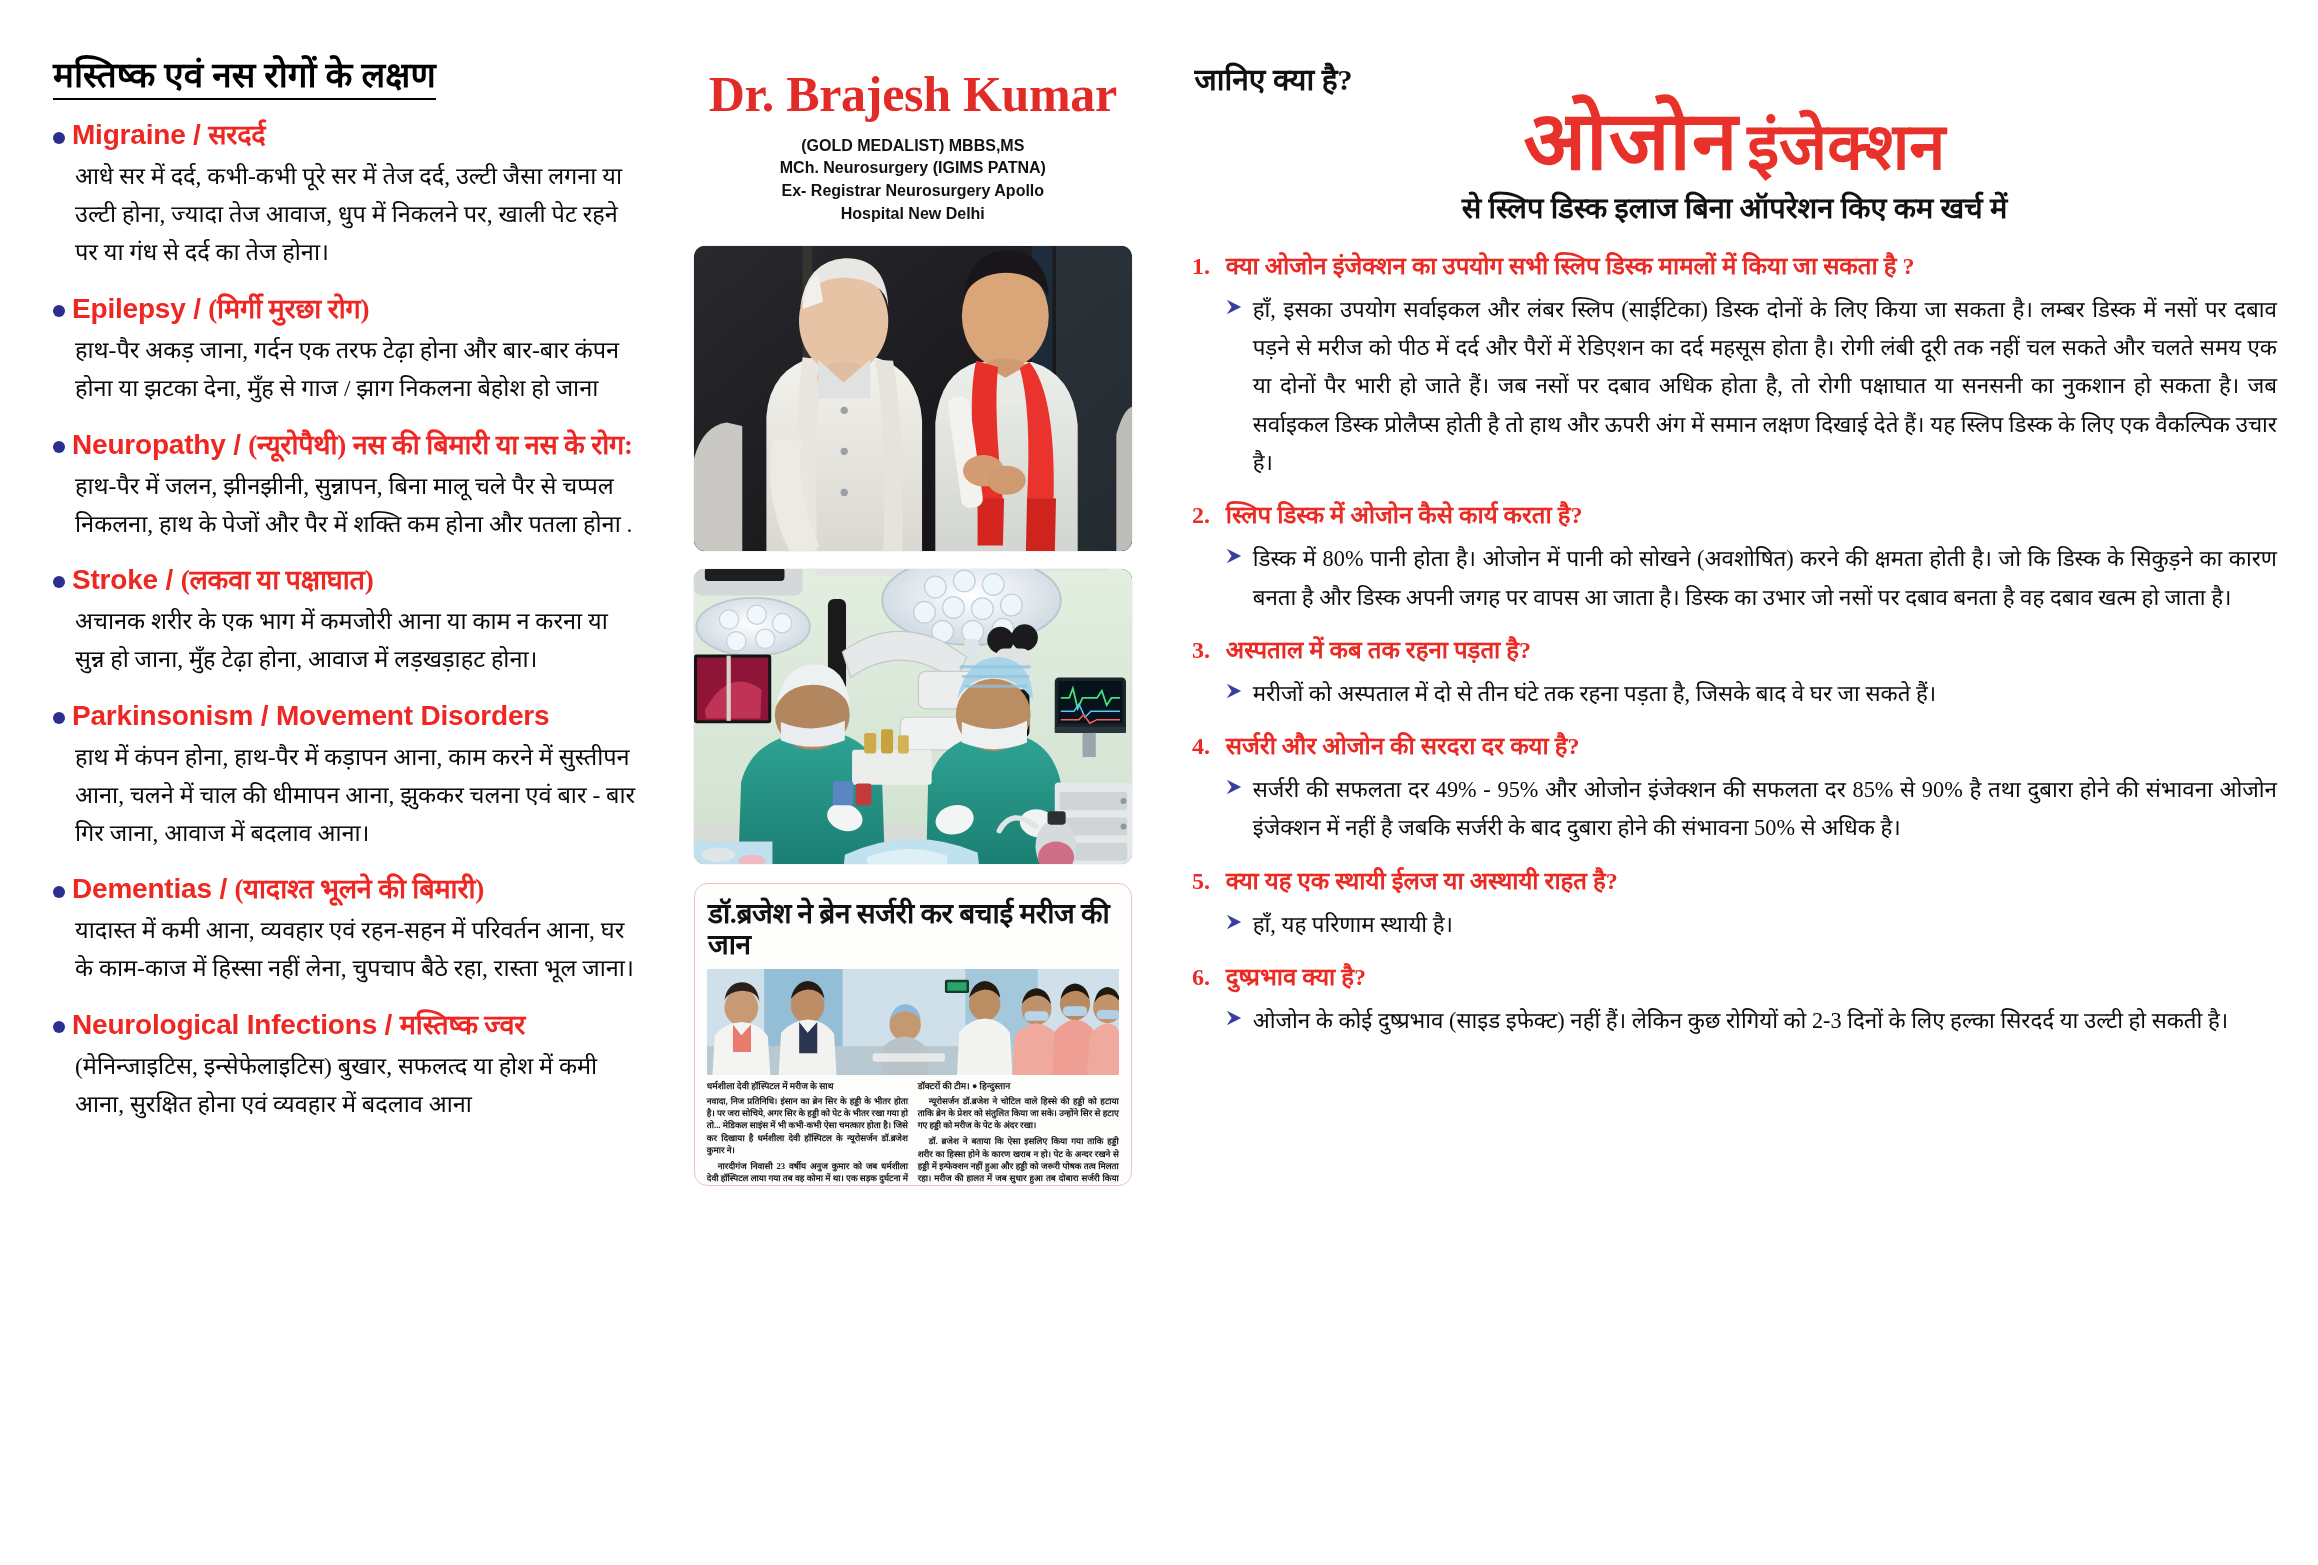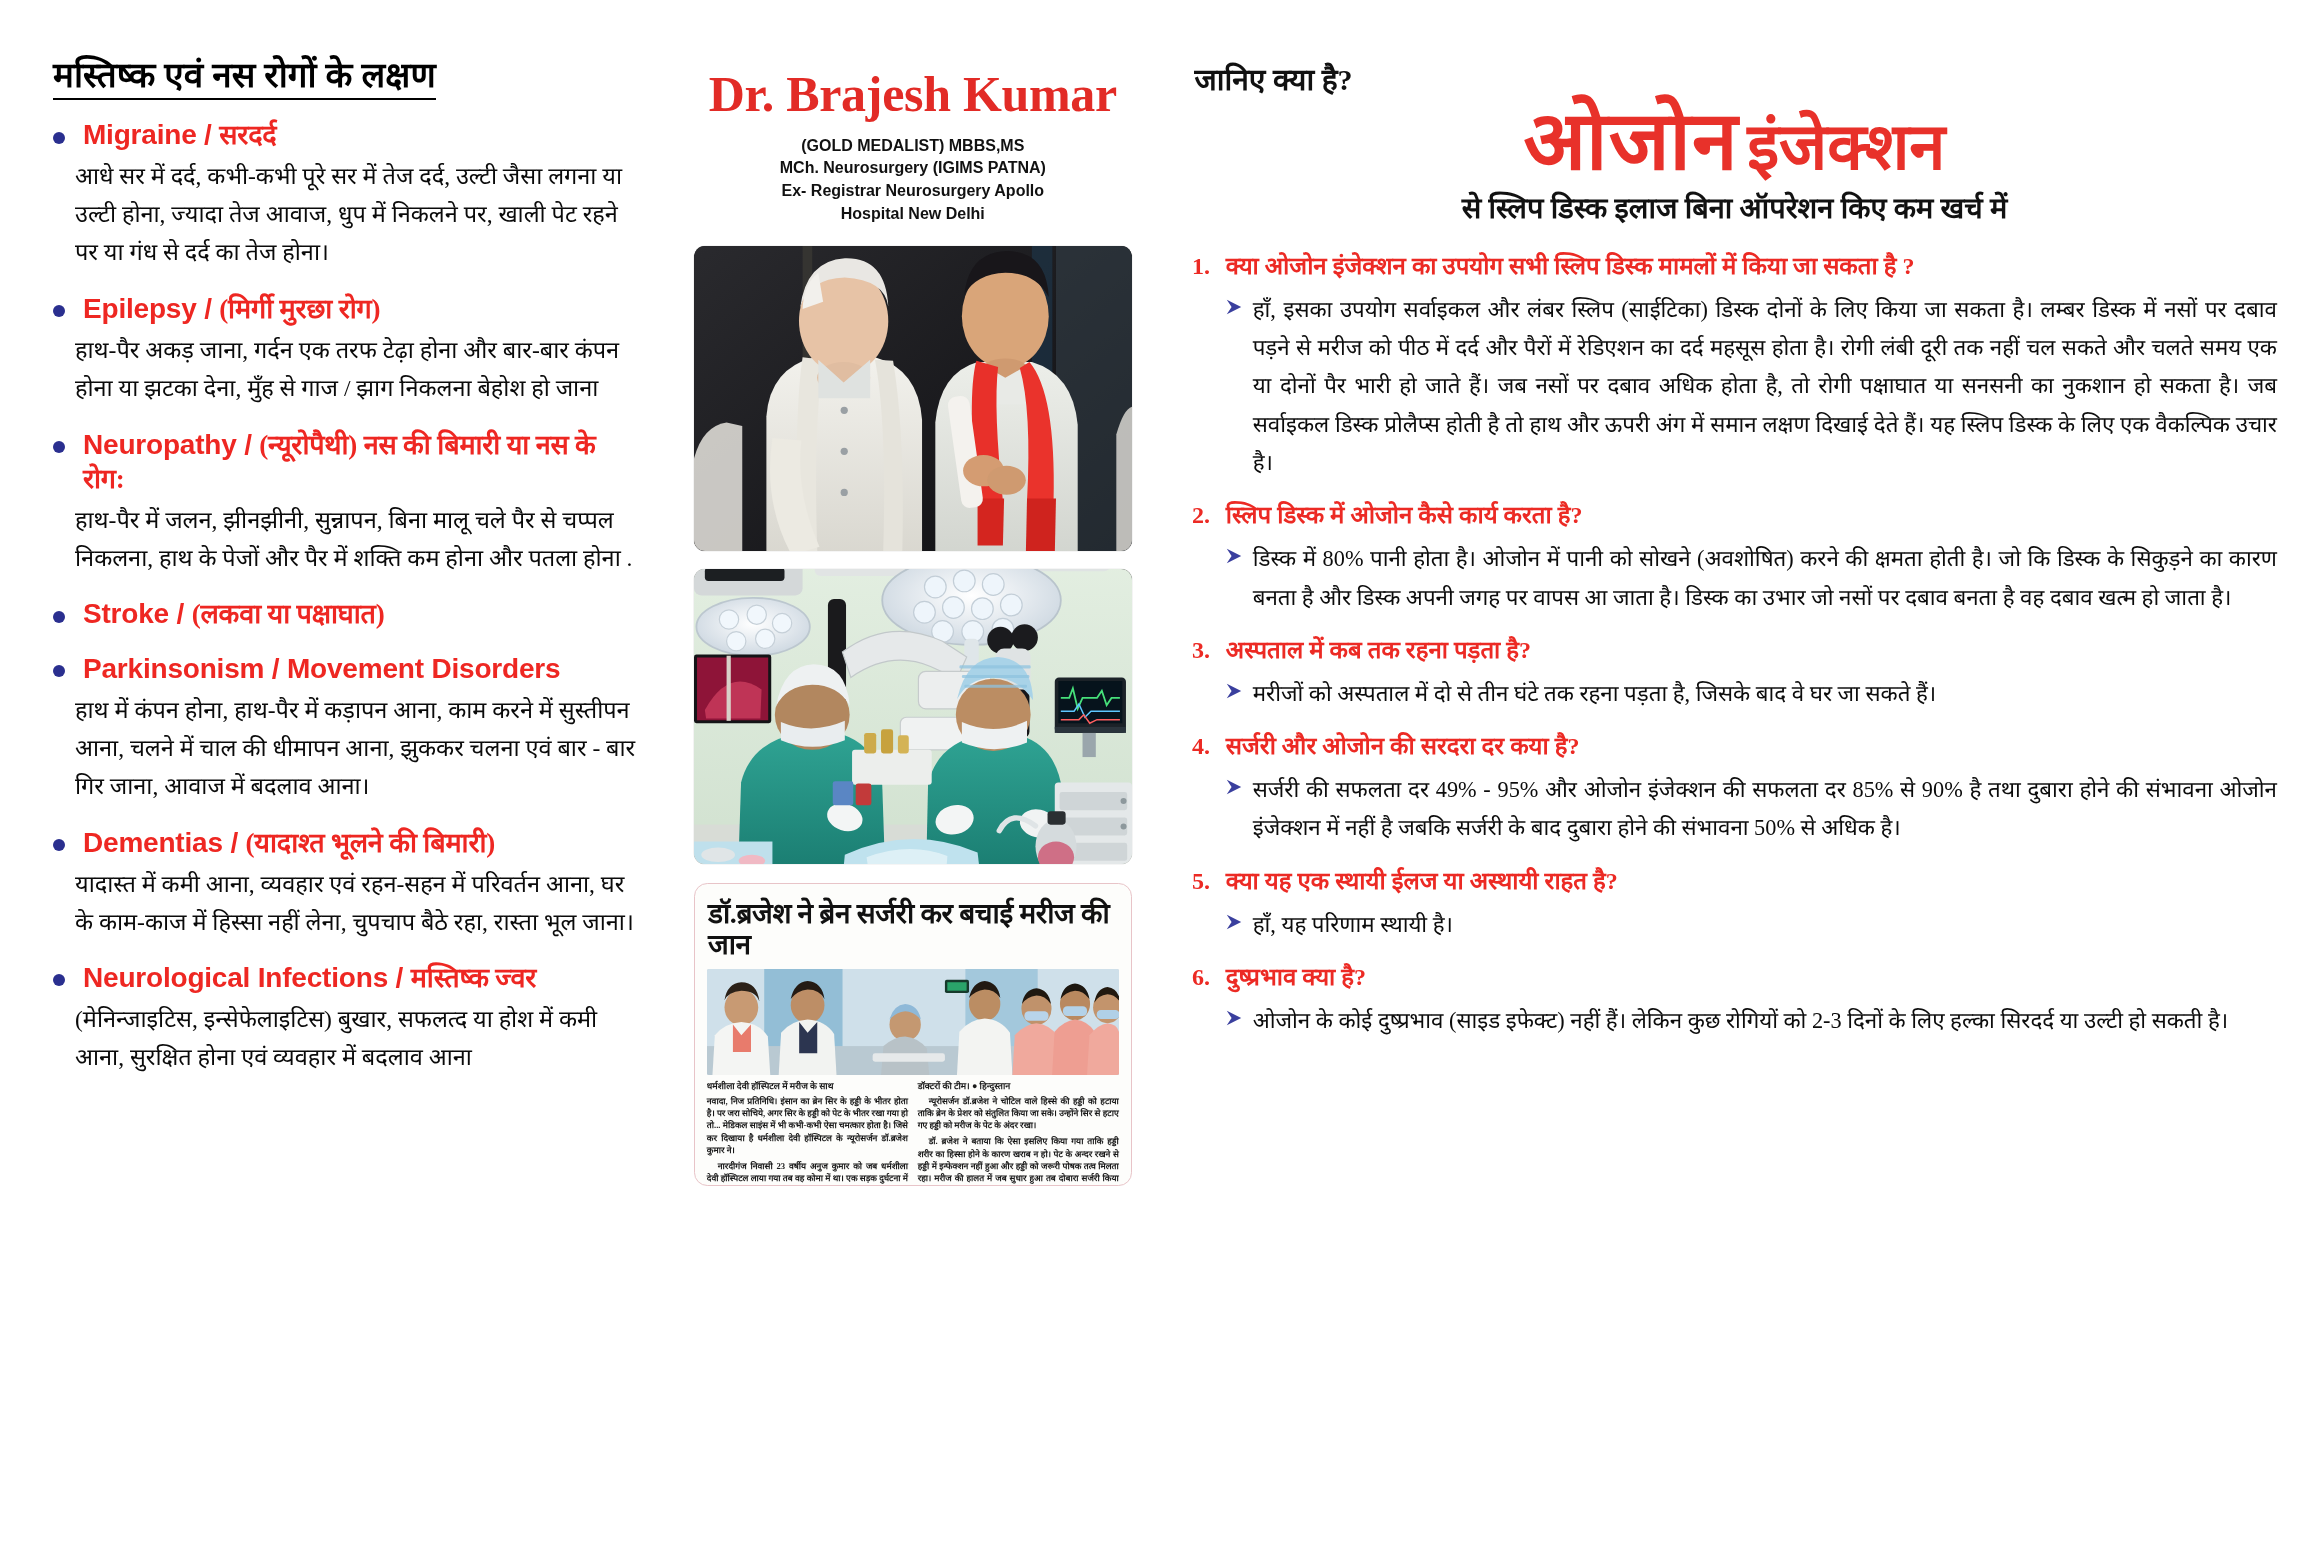--- a/index.html
+++ b/index.html
@@ -50,21 +50,21 @@
   }
 
   .sym-block {
     margin: 0 0 20.5px 0;
   }
   .sym-block:last-child { margin-bottom: 3px; }
 
   .sym-title-row {
     display: flex;
     align-items: flex-start;
-    gap: 18px;
+    gap: 7px;
   }
   .bullet-dot {
     flex: 0 0 auto;
     width: 12px;
     height: 12px;
     border-radius: 50%;
     background: #2a2f8f;
     margin-top: 13.3px;
   }
   .sym-title {
@@ -322,20 +322,21 @@
     </div>
 
     <div class="sym-block">
       <div class="sym-title-row">
         <span class="bullet-dot"></span>
         <div class="sym-title">
           <span>Stroke /</span>
           <span class="hin">(लकवा या पक्षाघात)</span>
         </div>
       </div>
+      <div class="sym-body">अचानक शरीर के एक भाग में कमजोरी आना या काम न करना या सुन्न हो जाना, मुँह टेढ़ा होना, आवाज में लड़खड़ाहट होना।</div>
     </div>
 
     <div class="sym-block">
       <div class="sym-title-row">
         <span class="bullet-dot"></span>
         <div class="sym-title">
           <span>Parkinsonism / Movement Disorders</span>
           <span class="hin"></span>
         </div>
       </div>

